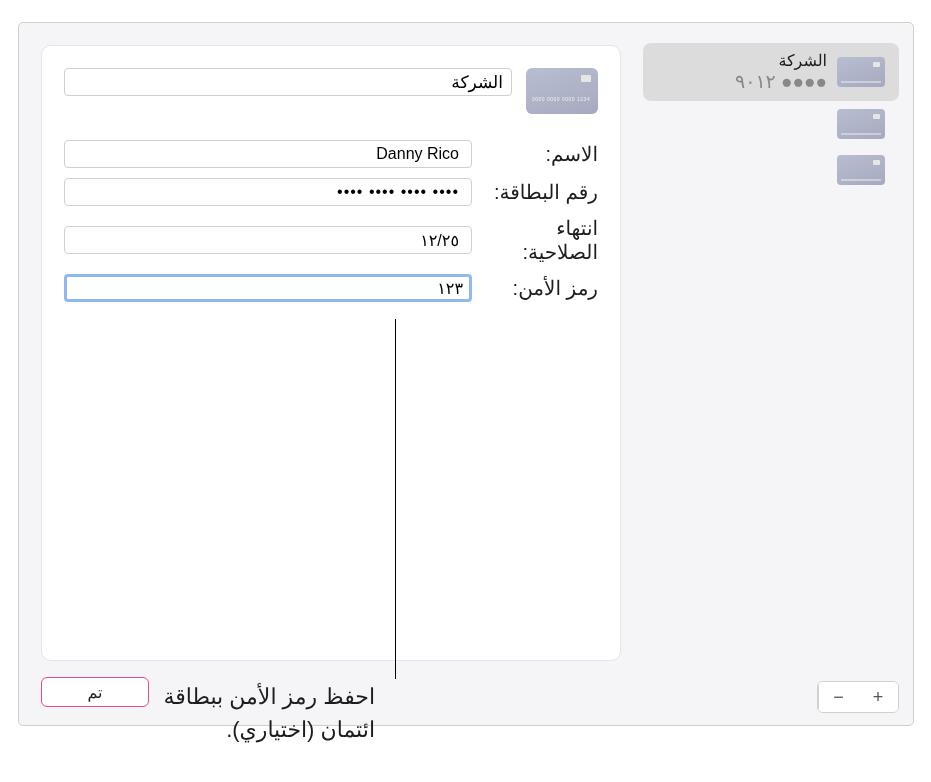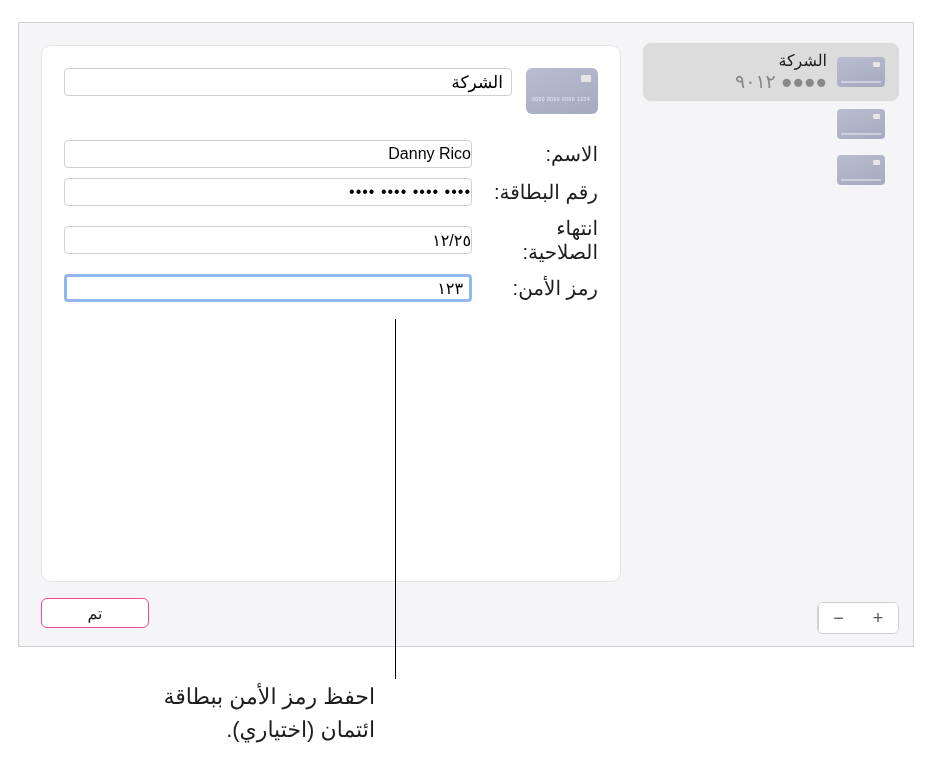--- a/index.html
+++ b/index.html
@@ -8,23 +8,23 @@
   background: #fff;
   width: 931px;
   height: 782px;
   position: relative;
 }
 .window {
   position: absolute;
   top: 22px;
   left: 18px;
   width: 896px;
-  height: 625px;
-  border: 1px solid #d0d0d0;
-  border-radius: 0;
+  height: 704px;
+  border: 1px solid #d0d0d0;
+  border-radius: 5px;
   background: #f5f5f7;
   display: flex;
   flex-direction: column;
   overflow: hidden;
 }
 .body-area {
   flex: 1;
   display: flex;
   flex-direction: row;
 }
@@ -188,21 +188,21 @@
   font-size: 20px;
   color: #1d1d1f;
   flex-shrink: 0;
   direction: rtl;
 }
 .form-input {
   flex: 1;
   height: 28px;
   border: 1px solid #d0d0d0;
   border-radius: 4px;
-  padding: 0 0;
+  padding: 0 12px;
   font-size: 16px;
   text-align: right;
   direction: rtl;
   background: #fff;
 }
 .form-input.focused {
   border: 3px solid #8fb8f0;
   outline: none;
   padding: 0 6px;
 }

